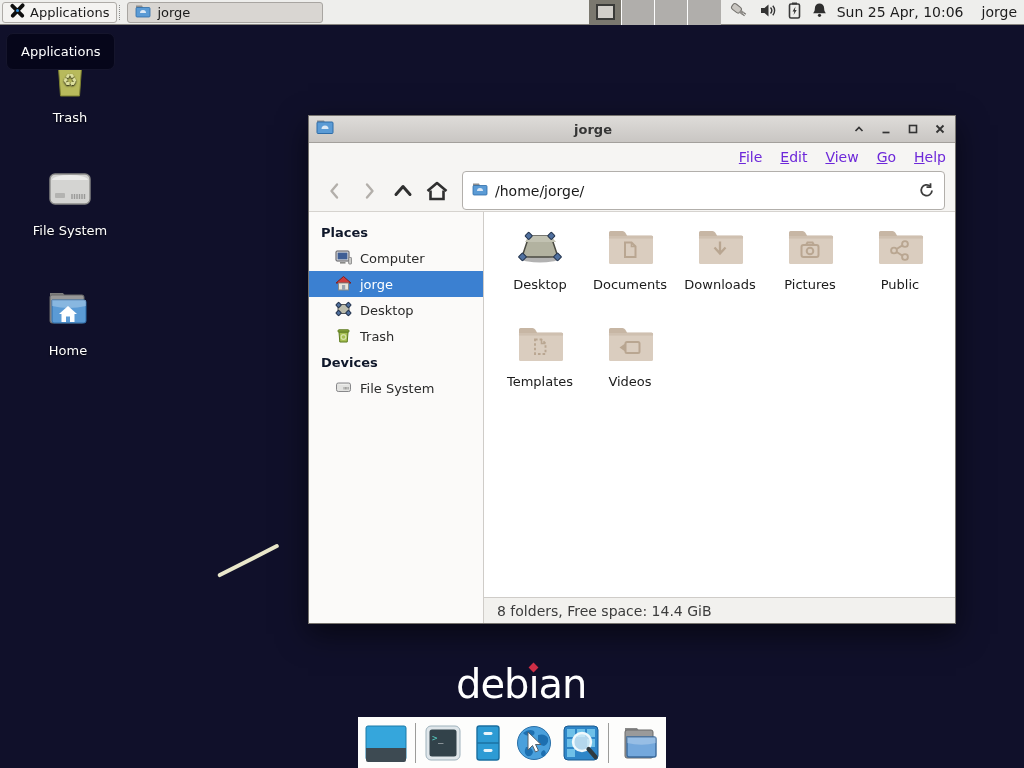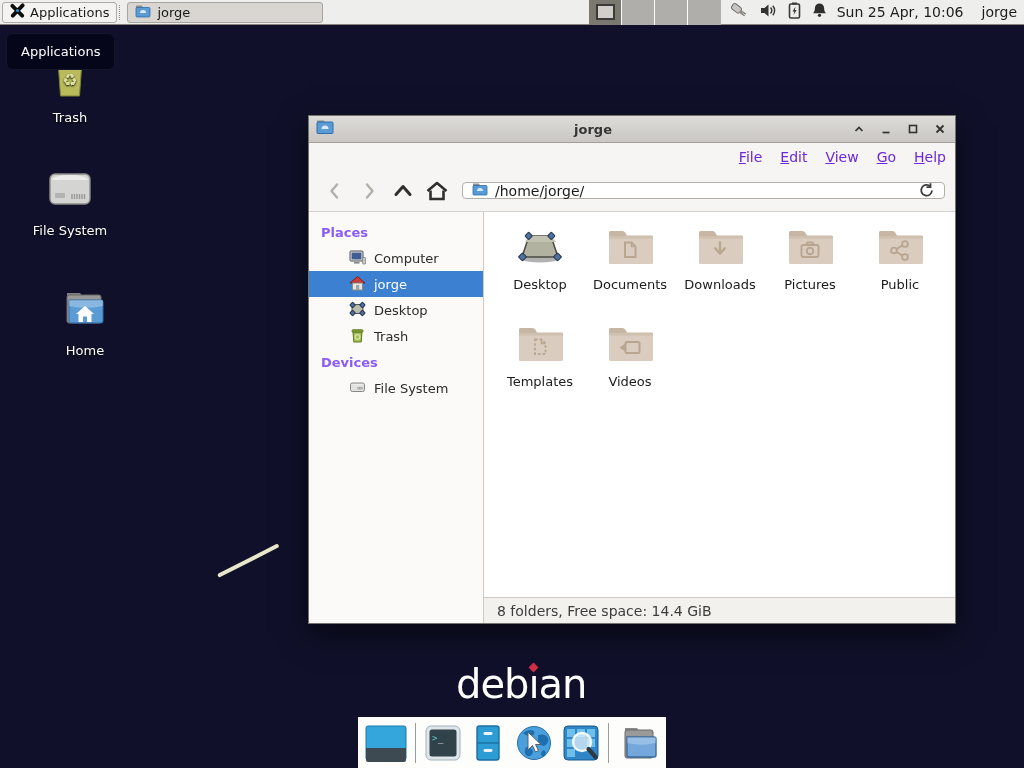--- a/index.html
+++ b/index.html
@@ -52,30 +52,30 @@
   .win-btn { width:13px; height:13px; display:flex; align-items:center; justify-content:center; }
 
   .menubar { height:27px; background:#f6f5f3; display:flex; align-items:center;
              padding-left:9px; font-size:14px; color:#6d28d9;justify-content:flex-end; }
   .menu-item { padding:3px 9px; }
   .menu-item u { text-decoration:underline; }
 
   .toolbar { height:41px; background:#f6f5f3; display:flex; align-items:center;
              padding:0 10px; gap:3px; }
   .tool-btn { width:31px; height:30px; display:flex; align-items:center; justify-content:center; }
-  .pathbar { flex:1; height:17px; margin-left:7px; background:#fff; border:1px solid #b2afab;
+  .pathbar { flex:1; height:39px; margin-left:7px; background:#fff; border:1px solid #b2afab;
              border-radius:4px; display:flex; align-items:center; padding:0 9px; gap:7px;
              font-size:14px; color:#191919; }
   .reload-btn { margin-left:auto; display:flex; align-items:center; }
 
   .win-body { flex:1; display:flex; min-height:0; border-top:1px solid #d6d3cf; }
   .sidebar { width:175px; background:#fbfaf9; border-right:1px solid #cfccc8;
              padding-top:7px; font-size:13px; color:#2b2b2b; }
-  .side-header { font-weight:bold; padding:6px 12px 5px 12px; color:#8b5cf6; }
-  .side-item { display:flex; align-items:center; gap:8px; padding:4px 8px 4px 40px; height:26px; }
+  .side-header { font-weight:bold; padding:6px 12px 5px 12px; color:#0f172a; }
+  .side-item { display:flex; align-items:center; gap:8px; padding:4px 8px 4px 26px; height:26px; }
   .side-item.selected { background:#3b80d1; color:#fff; }
 
   .view-col { flex:1; display:flex; flex-direction:column; min-width:0; }
   .main-view { flex:1; background:#fff; display:flex; flex-wrap:wrap; align-content:flex-start;
                padding:16px 0 0 11px; }
   .cell { width:90px; height:97px; display:flex; flex-direction:column; align-items:center; }
   .cell .lbl { margin-top:7px; font-size:13px; color:#1b1b1b; white-space:nowrap; }
   .statusbar { height:26px; background:#f2f1ee; border-top:1px solid #cfccc8;
                display:flex; align-items:center; padding-left:13px; font-size:14px; color:#3c3c3c; }
 
@@ -184,21 +184,21 @@
       <path d="M8 13 a18 5 0 0 1 36 0 z" fill="#ececea"></path>
       <rect x="11" y="26" width="10" height="5" rx="1" fill="#b3b3b1"></rect>
       <g stroke="#9a9a98" stroke-width="1.4">
         <path d="M28 32 v-5 M30.5 32 v-5 M33 32 v-5 M35.5 32 v-5 M38 32 v-5 M40.5 32 v-5"></path>
       </g>
     </svg>
   </span>
   <span class="lbl">File System</span>
 </div>
 
-<div class="desk-icon" style="left:42px; top:287px;">
+<div class="desk-icon" style="left:25px; top:287px;">
   <span>
     <svg width="52" height="46" viewBox="0 0 52 46">
       <path d="M8 6 h13 l3 4 H8 z" fill="#7e7e7e"></path>
       <rect x="8" y="8" width="34" height="28" rx="2" fill="#989898" stroke="#696969"></rect>
       <path d="M10 13 h32 q2 0 2 2 v19 q0 2 -2 2 H12 q-2 0 -2 -2 z" fill="#5b9bd5" stroke="#2f6da8"></path>
       <path d="M10 13 h34 v6 q-17 4 -34 0 z" fill="rgba(255,255,255,0.28)"></path>
       <polygon points="17,27 26,19 35,27" fill="#fff"></polygon>
       <rect x="19.5" y="27" width="13" height="8" fill="#fff"></rect>
       <rect x="24" y="29.5" width="4" height="5.5" fill="#5b9bd5"></rect>
     </svg>

